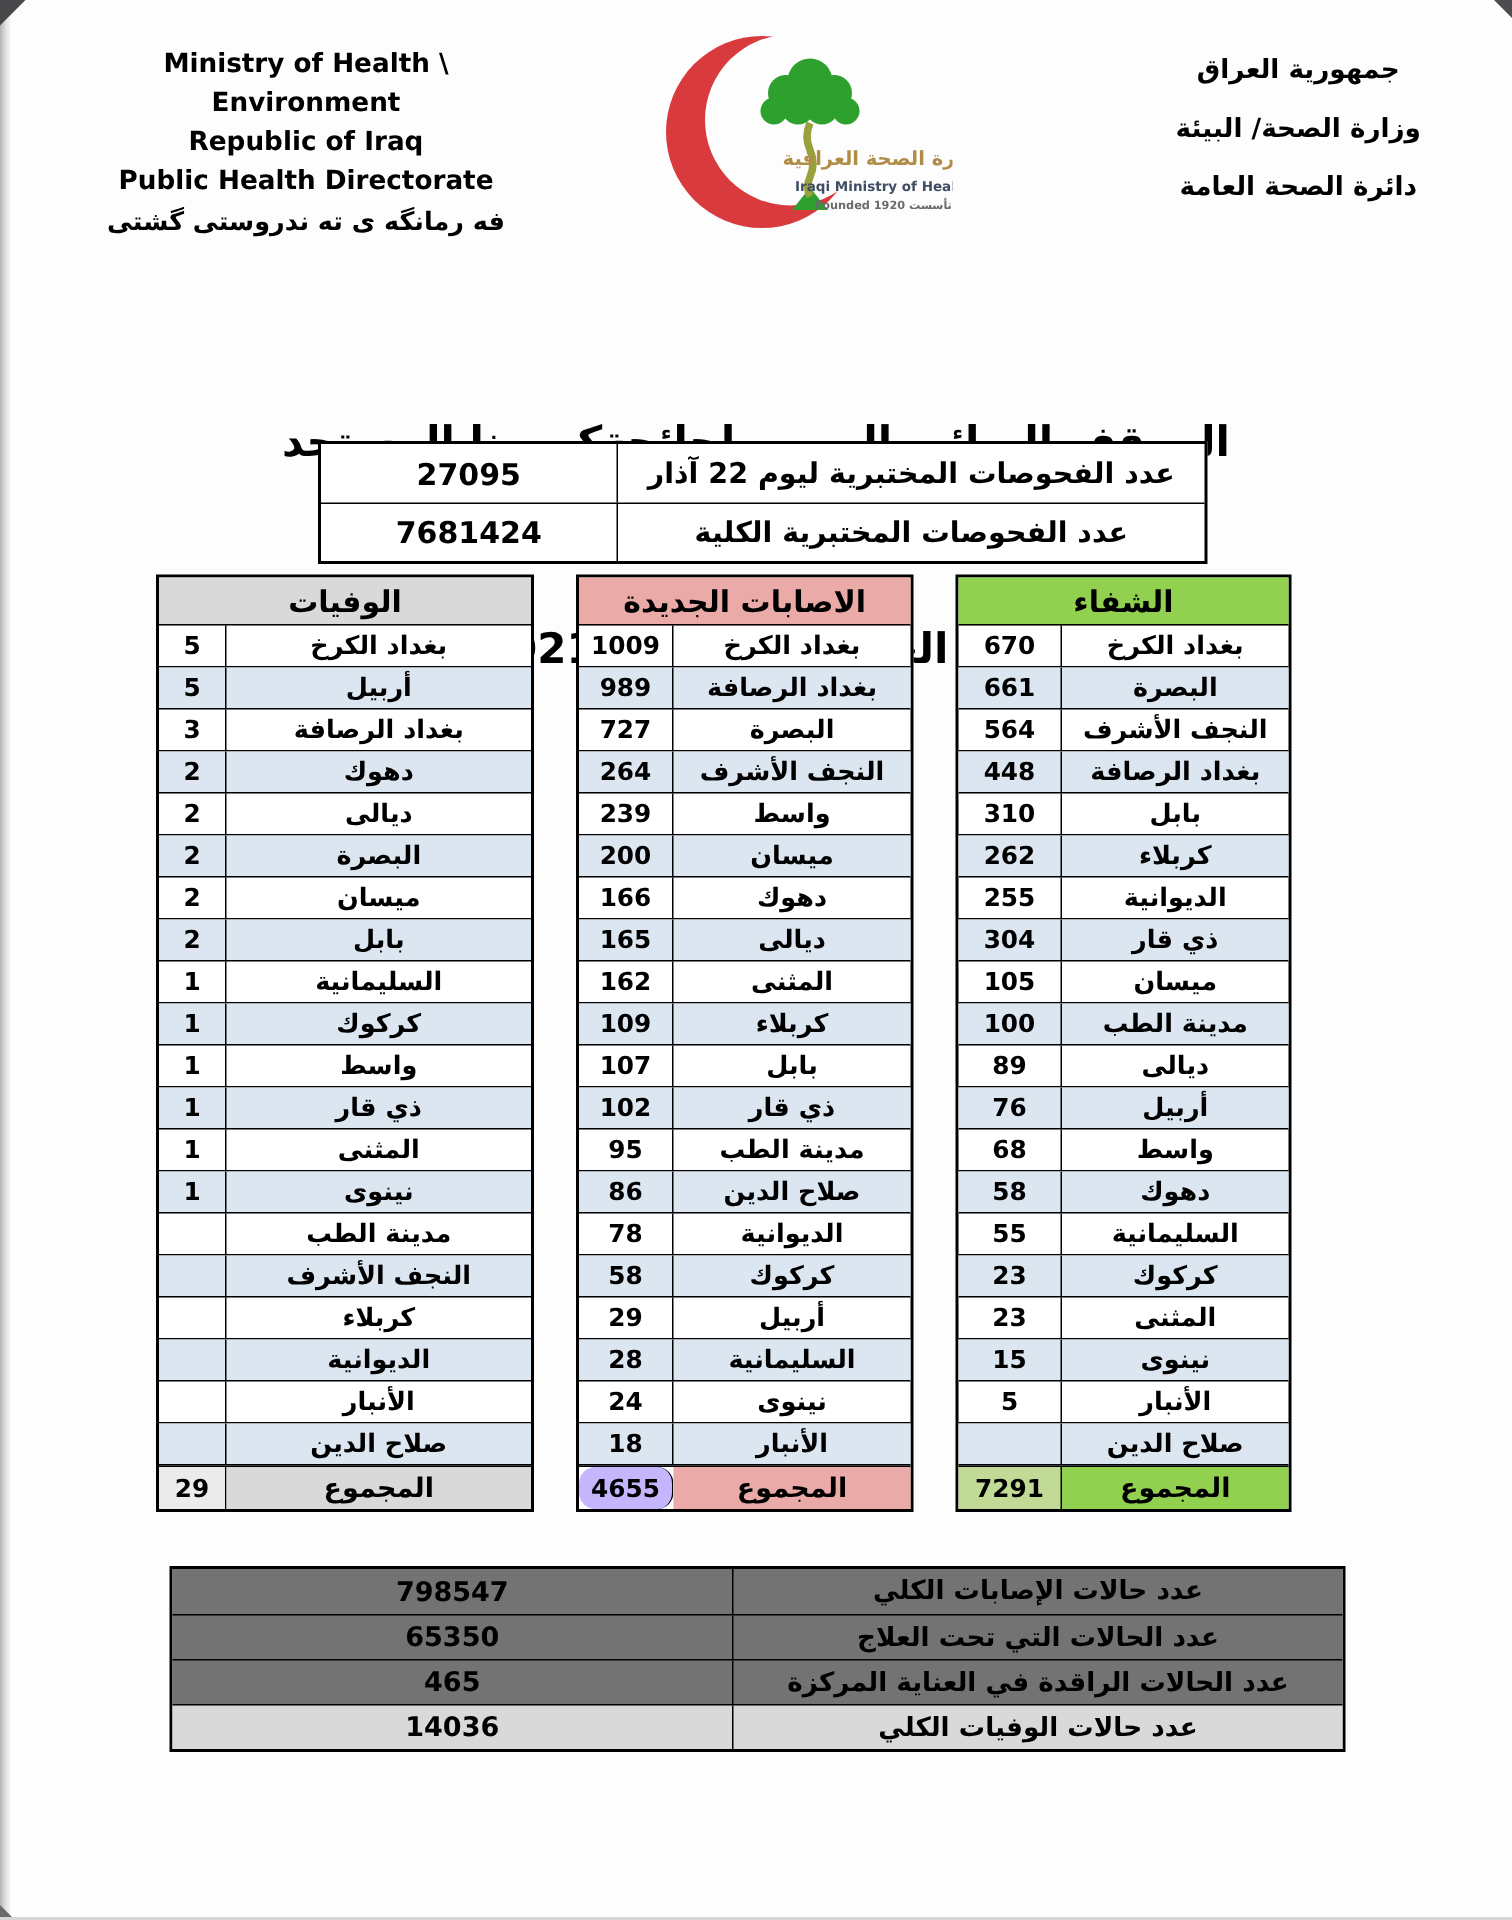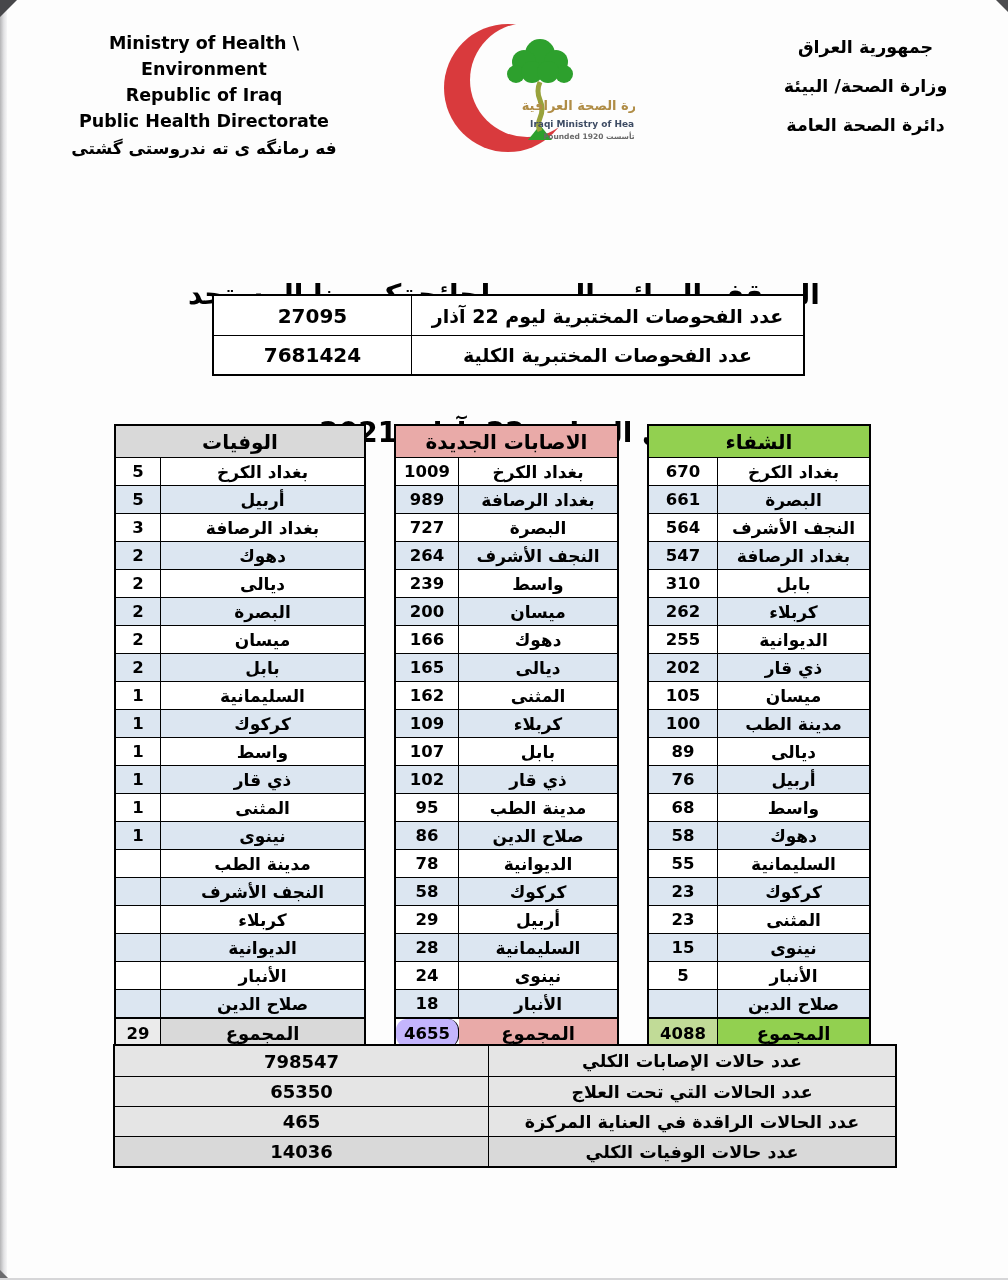--- a/index.html
+++ b/index.html
@@ -37,21 +37,21 @@
   .tests { position:absolute; left:212px; top:294px; width:593px;
     border:2px solid #000; background:#fff; }
   .tests-row { display:flex; height:39px; }
   .tests-row + .tests-row { border-top:1px solid #000; }
   .tests-val { width:198px; border-right:1px solid #000; display:flex;
     align-items:center; justify-content:center; font-size:20px; }
   .tests-label { flex:1; display:flex; align-items:center; justify-content:center;
     direction:rtl; font-size:19px; }
 
   
-  .gov-wrap { position:absolute; left:114px; top:383px; width:785px; display:flex;margin-top:41px; }
+  .gov-wrap { position:absolute; left:104px; top:383px; width:785px; display:flex; }
   .gov-table { border:2px solid #000; background:#fff; }
   .t-deaths { width:252px; }
   .t-cases  { width:225px; margin-left:28px; }
   .t-recov  { width:224px; margin-left:28px; }
   .gov-head { height:32px; border-bottom:1px solid #000; display:flex;
     align-items:center; justify-content:center; direction:rtl; font-size:20px; }
   .t-deaths .gov-head { background:#d9d9d9; }
   .t-cases  .gov-head { background:#e9aaa8; }
   .t-recov  .gov-head { background:#92d050; }
   .gov-row { display:flex; height:28px; border-bottom:1px solid #000; }
@@ -77,21 +77,21 @@
   .summary { position:absolute; left:113px; top:1044px; width:784px;
     border:2px solid #000; background:#fff; }
   .sum-row { display:flex; height:30px; }
   .sum-row + .sum-row { border-top:1px solid #000; }
   .sum-val { width:374px; border-right:1px solid #000; display:flex;
     align-items:center; justify-content:center; font-size:18px;
     white-space:pre; direction:ltr; }
   .sum-label { flex:1; display:flex; align-items:center; justify-content:center;
     direction:rtl; font-size:17.5px; }
   .tone-green { background:#92d050; }
-  .tone-pink  { background:#e5e5e5; }
+  .tone-pink  { background:#737373; }
   .tone-gray  { background:#d9d9d9; }
 </style>
 </head>
 <body>
 
 <div class="page">
 
   <div class="edge-left"></div>
   <div class="corner-tl"></div>
   <div class="corner-tr"></div>
@@ -342,37 +342,37 @@
           </div>
           <div class="gov-row">
             <div class="gov-val">661</div>
             <div class="gov-name">البصرة</div>
           </div>
           <div class="gov-row">
             <div class="gov-val">564</div>
             <div class="gov-name">النجف الأشرف</div>
           </div>
           <div class="gov-row">
-            <div class="gov-val">547</div>
+            <div class="gov-val">448</div>
             <div class="gov-name">بغداد الرصافة</div>
           </div>
           <div class="gov-row">
             <div class="gov-val">310</div>
             <div class="gov-name">بابل</div>
           </div>
           <div class="gov-row">
             <div class="gov-val">262</div>
             <div class="gov-name">كربلاء</div>
           </div>
           <div class="gov-row">
             <div class="gov-val">255</div>
             <div class="gov-name">الديوانية</div>
           </div>
           <div class="gov-row">
-            <div class="gov-val">202</div>
+            <div class="gov-val">304</div>
             <div class="gov-name">ذي قار</div>
           </div>
           <div class="gov-row">
             <div class="gov-val">105</div>
             <div class="gov-name">ميسان</div>
           </div>
           <div class="gov-row">
             <div class="gov-val">100</div>
             <div class="gov-name">مدينة الطب</div>
           </div>
@@ -411,21 +411,21 @@
           <div class="gov-row">
             <div class="gov-val">5</div>
             <div class="gov-name">الأنبار</div>
           </div>
           <div class="gov-row">
             <div class="gov-val"></div>
             <div class="gov-name">صلاح الدين</div>
           </div>
         </div>
       <div class="gov-total">
-        <div class="gov-val">4088</div>
+        <div class="gov-val">7291</div>
         <div class="gov-name">المجموع</div>
       </div>
     </div>
 
   </div>
 
   <div class="summary">
     <div class="sum-row tone-pink">
       <div class="sum-val">798547</div>
       <div class="sum-label">عدد حالات الإصابات الكلي</div>

